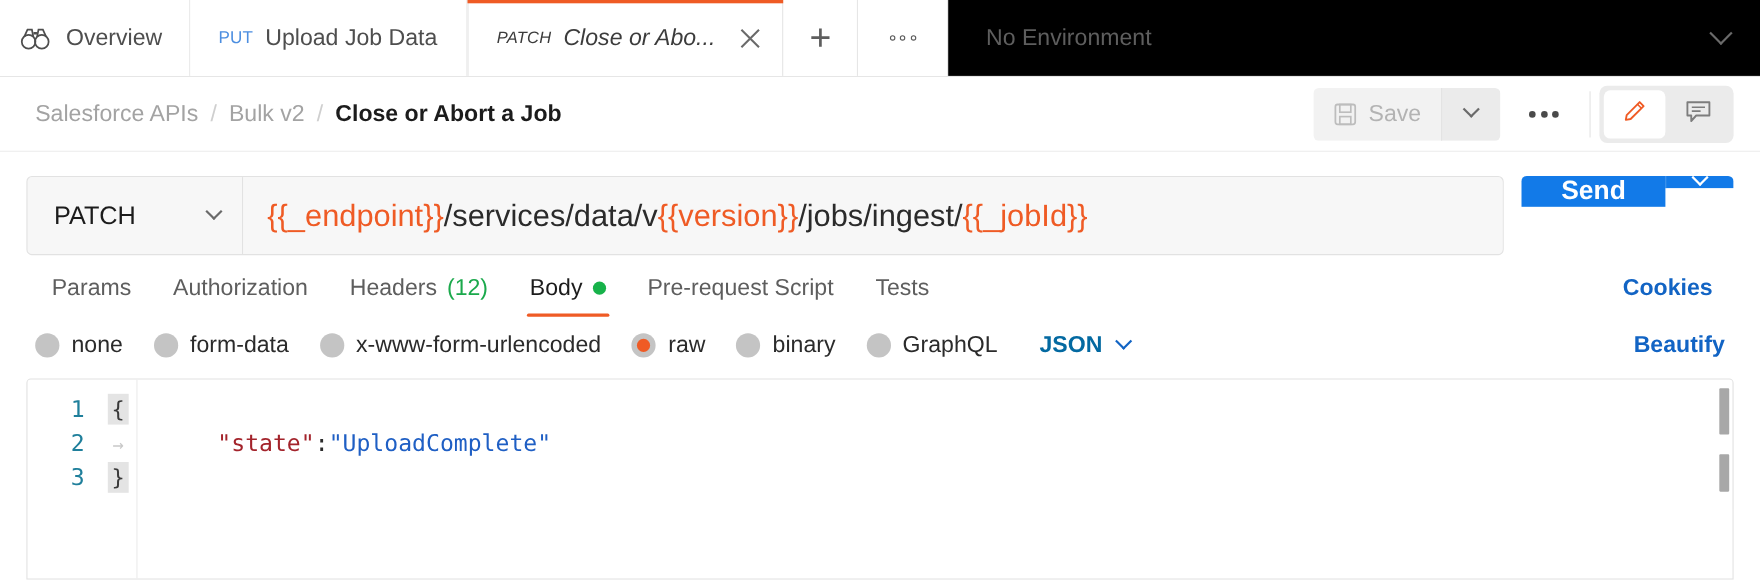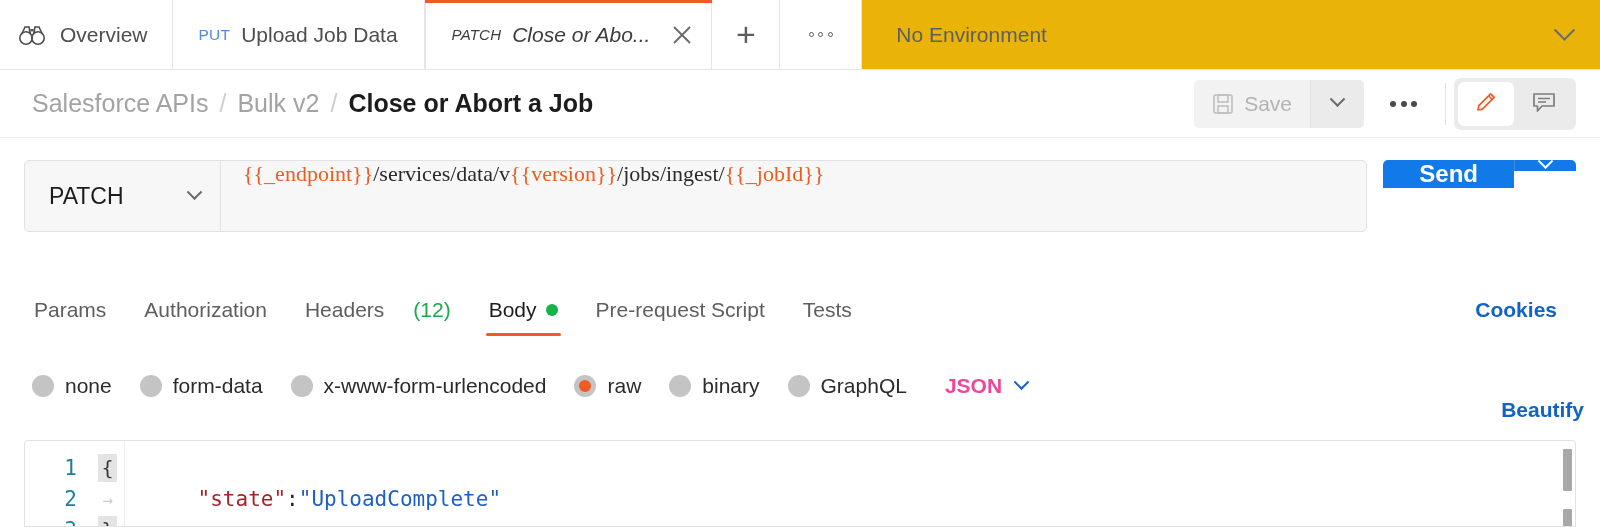--- a/index.html
+++ b/index.html
@@ -60,37 +60,37 @@
     width: 68px; display: flex; align-items: center; justify-content: center;
     border-right: 1px solid #e6e6e6;
     background: #ffffff; cursor: pointer; color: #5b5b5b;
   }
   .tabbar-btn.plus { font-size: 34px; font-weight: 300; color:#5e5e5e; }
   .tabbar-btn.more { width: 82px; }
   .dots { display: flex; gap: 4.5px; align-items: center; }
   .dots i { width: 5px; height: 5px; border-radius: 50%; border: 1.4px solid #5b5b5b; display:block; }
   .envsel {
     flex: 1; display: flex; align-items: center; justify-content: space-between;
-    padding: 0 28px 0 34px; background: #eab308; cursor: pointer;
+    padding: 0 28px 0 34px; background: #000000; cursor: pointer;
     font-size: 21px; color: #5e5e5e;
   }
   .chev { display:inline-block; width: 15px; height: 15px;
           border-right: 2.2px solid #6a6a6a; border-bottom: 2.2px solid #6a6a6a;
           transform: rotate(45deg) translate(-3px,-3px); }
   .chev.sm { width: 11px; height: 11px; border-width: 2px; }
 
   
   .crumbrow {
     height: 68px; min-height: 68px;
     display: flex; align-items: center;
     padding: 0 24px 0 32px;
     border-bottom: 1px solid #ededed;
     background: #fff;
   }
-  .crumbs { display: flex; align-items: center; gap: 11px; font-size: 25px; }
+  .crumbs { display: flex; align-items: center; gap: 11px; font-size: 21px; }
   .crumb { color: #a3a3a3; cursor: pointer; }
   .crumb.cur { color: #1c1c1c; font-weight: bold; cursor: default; }
   .crumb-sep { color: #cfcfcf; }
   .crumb-spacer { flex: 1; }
   .savegrp { display: flex; align-items: stretch; border-radius: 5px; overflow: hidden; }
   .savebtn {
     display: flex; align-items: center; gap: 10px;
     padding: 0 18px; height: 48px;
     background: #f2f2f2; color: #b3b3b3; font-size: 21px; cursor: default;
   }
@@ -116,68 +116,68 @@
   .urlbox {
     flex: 1; display: flex; align-items: stretch;
     border: 1px solid #e2e2e2; border-radius: 5px; background: #f7f7f7; height: 72px;
   }
   .methodsel {
     width: 196px; display: flex; align-items: center; justify-content: space-between;
     padding: 0 20px 0 24px; font-size: 23px; color: #1c1c1c; cursor: pointer;
     border-right: 1px solid #e2e2e2;
   }
   .urlinput {
-    flex: 1; display: flex; align-items: flex-start; padding: 0 22px;
-    font-size: 22px; color: #2b2b2b; background: #f7f7f7; cursor: text;
-    border-radius: 0 5px 5px 0; white-space: nowrap; overflow: hidden; font-family: Liberation Serif, serif;
+    flex: 1; display: flex; align-items: center; padding: 0 22px;
+    font-size: 28px; color: #2b2b2b; background: #f7f7f7; cursor: text;
+    border-radius: 0 5px 5px 0; white-space: nowrap; overflow: hidden;
   }
   .var { color: #ef5b25; }
   .sendgrp { display: flex; align-items: flex-start; border-radius: 5px; overflow: hidden; }
   .sendbtn {
     background: #127ae8; color: #fff; font-size: 24px; font-weight: bold;
     padding: 0 36px; display: flex; align-items: center; cursor: pointer;
   }
   .sendcaret {
     background: #127ae8; width: 62px; display: flex; align-items: center; justify-content: center;
     cursor: pointer; border-left: 1px solid #2f8bec;
   }
   .sendcaret .chev { border-color: #fff; }
 
   
   .reqtabs {
     display: flex; align-items: flex-end; gap: 0;
-    padding: 18px 24px 0 24px; position: relative;
+    padding: 18px 24px 0 37px; position: relative;
   }
   .rtab {
     font-size: 21px; color: #5e5e5e; padding: 0 19px 14px 19px;
     cursor: pointer; position: relative; display: flex; align-items: center; gap: 9px;
     white-space: nowrap;
   }
   .rtab:first-child { padding-left: 10px; }
   .rtab.active { color: #1c1c1c; }
   .rtab.active::after {
     content: ""; position: absolute; left: 16px; right: 16px; bottom: 0;
     height: 3px; background: #ef5b25; border-radius: 2px;
   }
-  .rtab .cnt { color: #1ba94c; margin-left: 20px; }
+  .rtab .cnt { color: #1ba94c; }
   .greendot { width: 12px; height: 12px; border-radius: 50%; background: #17b24a; display: inline-block; }
   .rt-spacer { flex: 1; }
-  .linkblue { color: #1264c4; font-size: 21px; font-weight: bold; cursor: pointer; margin-top: 48px; }
-
-  
-  .btyperow { display: flex; padding: 14px 16px 0 24px; gap: 0; }
+  .linkblue { color: #1264c4; font-size: 21px; font-weight: bold; cursor: pointer; }
+
+  
+  .btyperow { display: flex; padding: 14px 32px 0 24px; gap: 0; }
   .radio { display: flex; align-items: center; gap: 11px; margin-right: 28px; cursor: pointer;
            font-size: 21px; color: #2b2b2b; white-space: nowrap; }
   .radio:first-child { margin-left: 8px; }
   .rdot { width: 22px; height: 22px; border-radius: 50%; background: #c4c4c4;
           display: flex; align-items: center; justify-content: center; flex: none; }
   .rdot.sel { background: #c4c4c4; }
   .rdot.sel::after { content:""; width: 12px; height: 12px; border-radius: 50%; background: #ef5b25; display:block; }
   .jsonsel { display: flex; align-items: center; gap: 14px; margin-left: 10px; cursor: pointer; }
-  .jsonsel .lbl { color: #ec4899; font-size: 21px; font-weight: bold; }
+  .jsonsel .lbl { color: #0369a1; font-size: 21px; font-weight: bold; }
   .jsonsel .chev { border-color: #1264c4; }
   .bt-spacer { flex: 1; }
 
   
   .editorwrap { flex: 1; padding: 18px 24px 0 24px; display: flex; min-height: 0; }
   .editor {
     flex: 1; border: 1px solid #e2e2e2; border-top-left-radius: 4px; border-top-right-radius: 4px;
     background: #fff; display: flex; position: relative; overflow: hidden;
   }
   .gutter { width: 66px; padding-top: 12px; flex: none; }

